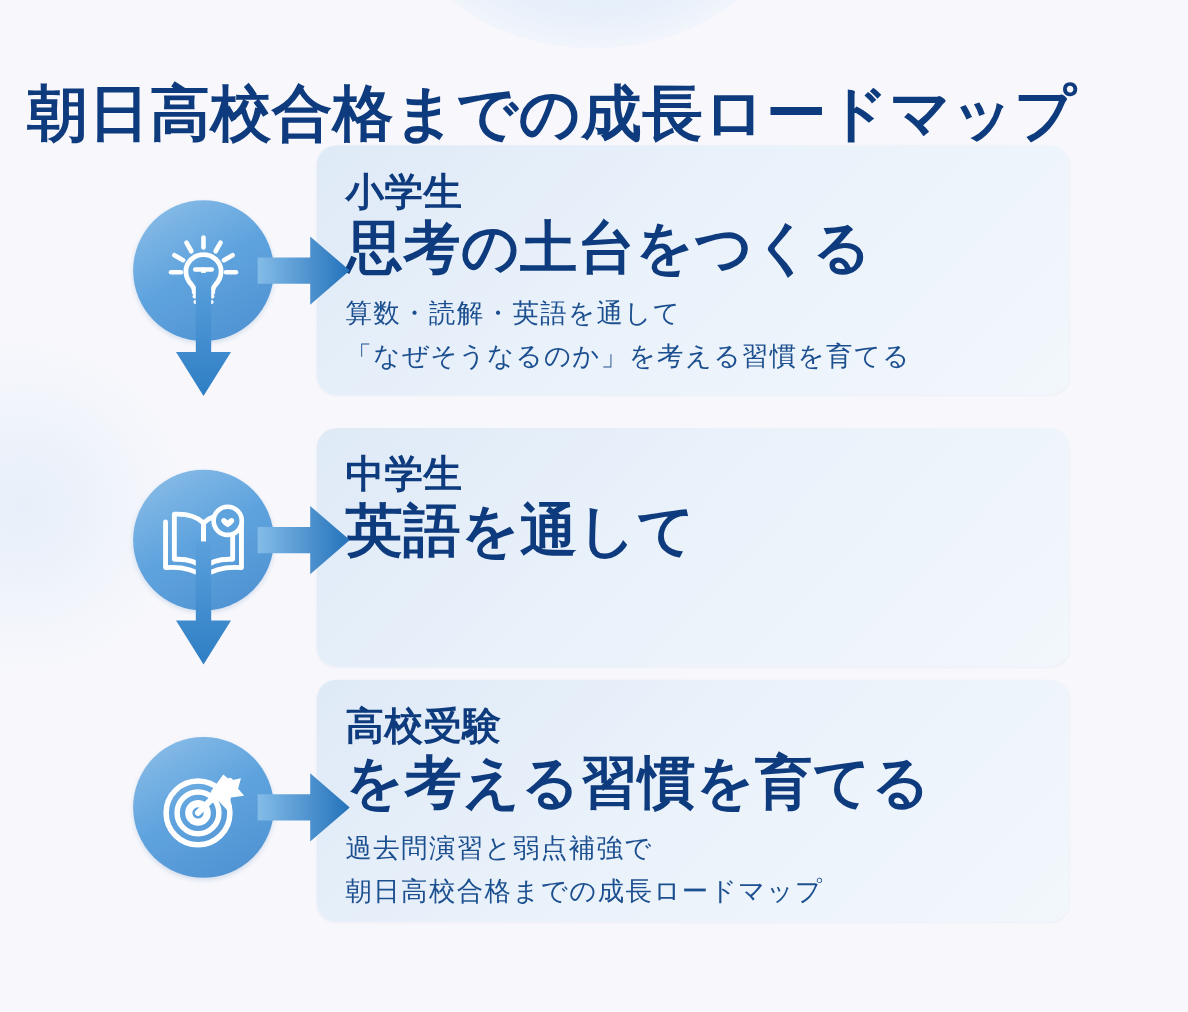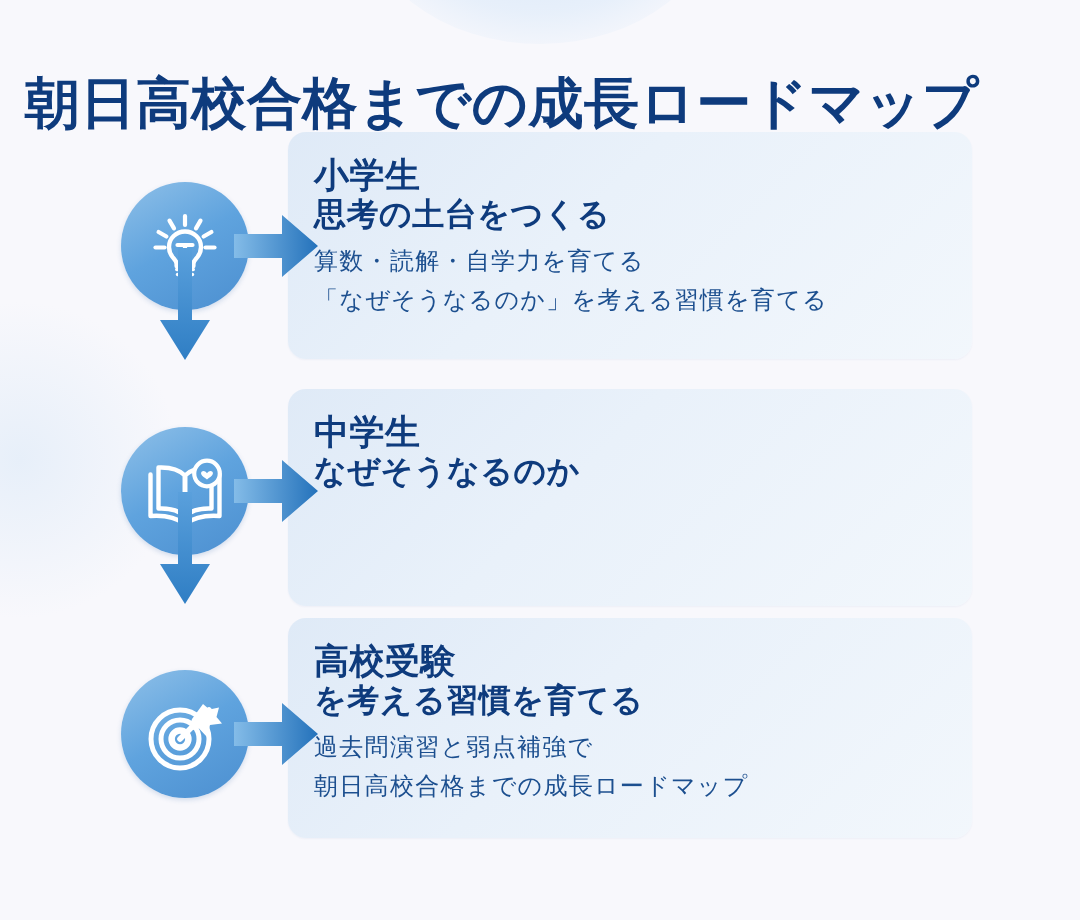--- a/index.html
+++ b/index.html
@@ -91,21 +91,21 @@
 
   .card-stage {
     font-size: 35px;
     font-weight: 700;
     line-height: 1.18;
     color: #0e3b7d;
     margin: 0;
     letter-spacing: .5px;
   }
   .card-head {
-    font-size: 32px;
+    font-size: 52px;
     font-weight: 700;
     line-height: 1.22;
     color: #0e3b7d;
     margin: 0 0 8px 0;
     letter-spacing: .5px;
   }
   .card-desc {
     font-size: 24px;
     line-height: 1.62;
     color: #1c4f8f;
@@ -164,21 +164,21 @@
 <h1 id="page-title">朝日高校合格までの成長ロードマップ</h1>
 
 <div id="roadmap">
 
   <div class="step step-1">
 
     <div class="card card-1">
       <p class="card-stage">小学生</p>
       <p class="card-head">思考の土台をつくる</p>
       <p class="card-desc">
-        <span>算数・読解・自学力を育てる</span>
+        <span>算数・読解・英語を通して</span>
         <span>「なぜそうなるのか」を考える習慣を育てる</span>
       </p>
     </div>
 
     <div class="icon-circle icon-1">
       <span>
         <svg width="78" height="78" viewBox="0 0 78 78" fill="none">
           <g stroke="#ffffff" stroke-width="4.2" stroke-linecap="round">
             <line x1="39" y1="9" x2="39" y2="18"></line>
             <line x1="23.5" y1="13.6" x2="28" y2="21.4"></line>
@@ -224,21 +224,21 @@
         </defs>
         <path d="M22 0 H36 V72 H54 L29 112 L4 72 H22 Z" fill="url(#gD1)"></path>
       </svg>
     </span>
   </span>
 
   <div class="step step-2">
 
     <div class="card card-2">
       <p class="card-stage">中学生</p>
-      <p class="card-head">なぜそうなるのか</p>
+      <p class="card-head">英語を通して</p>
     </div>
 
     <div class="icon-circle icon-2">
       <span>
         <svg width="82" height="76" viewBox="0 0 82 76" fill="none">
           <g stroke="#ffffff" stroke-width="4.4" stroke-linejoin="round" stroke-linecap="round" fill="none">
             <path d="M41 22.5C35 16.5 25.5 14 14.5 14.5 v41 C25.5 55 35 57.5 41 63.5z"></path>
             <path d="M41 22.5C47 16.5 56.5 14 67.5 14.5 v41 C56.5 55 47 57.5 41 63.5z"></path>
             <path d="M6.5 21.5 v41.5 C19 62 32 64.5 41 71 c9-6.5 22-9 34.5-8 V21.5"></path>
             <line x1="41" y1="22.5" x2="41" y2="63.5"></line>

